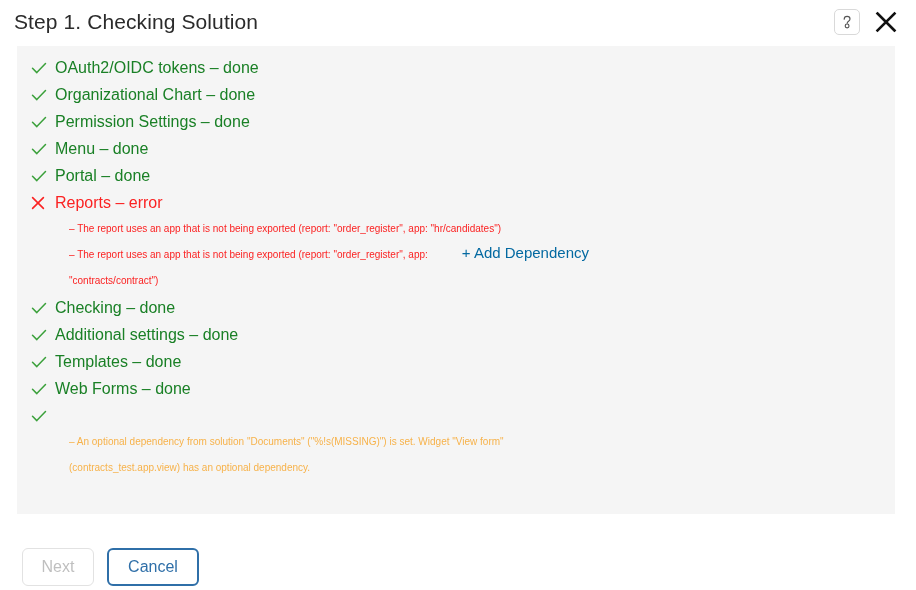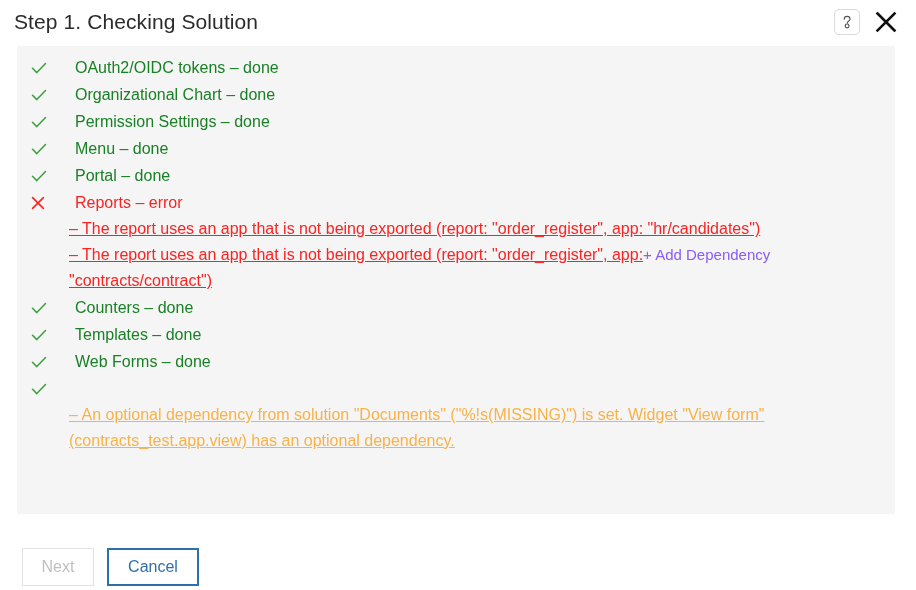--- a/index.html
+++ b/index.html
@@ -85,72 +85,71 @@
     padding: 8px 14px 10px 14px;
     overflow: hidden;
   }
 
   .check-row {
     display: flex;
     align-items: flex-start;
     line-height: 27px;
     font-size: 16px;
     white-space: nowrap;
-    gap: 20px;
   }
   .row-icon {
     width: 20px;
     min-width: 20px;
     height: 27px;
     display: flex;
     align-items: center;
     justify-content: flex-start;
   }
   .row-icon svg { display: block; }
   .row-label {
     margin-left: 4px;
   }
   .status-ok .row-label { color: #1a8026; }
   .status-error .row-label { color: #fb2222; }
 
   
   .detail-line {
-    font-size: 16px;
+    font-size: 10px;
     line-height: 26px;
     padding-left: 38px;
     position: relative;
-    text-decoration: underline;
   }
   .detail-error { color: #fb2222; }
   .detail-warn  { color: #f7b24a; }
 
   .detail-row-inline {
     display: flex;
     align-items: baseline;
   }
   .add-dependency-link {
-    color: #8b5cf6;
+    color: #0369a1;
     font-size: 15px;
+    margin-left: 34px;
     cursor: pointer;
     white-space: nowrap;
   }
 
   
   .footer {
     position: absolute;
     left: 22px;
     top: 548px;
     display: flex;
     align-items: center;
     gap: 13px;
   }
   .btn {
     font-family: "Liberation Sans", sans-serif;
     font-size: 16px;
-    border-radius: 0;
+    border-radius: 6px;
     box-sizing: border-box;
     cursor: pointer;
     background: #ffffff;
     padding: 0 16px;
     height: 38px;
     line-height: 36px;
     text-align: center;
   }
   .btn-next {
     border: 1px solid #e2e2e2;
@@ -257,23 +256,31 @@
       <div class="add-dependency-link">+ Add Dependency</div>
     </div>
     <div class="detail-line detail-error">"contracts/contract")</div>
 
     <div class="check-row status-ok">
       <span class="row-icon">
         <svg width="16" height="16" viewBox="0 0 16 16">
             <path d="M1.5 8.3 L5.8 12.6 L14.5 3.6" fill="none" stroke="#3aa03a" stroke-width="1.5" stroke-linecap="round" stroke-linejoin="round"></path>
           </svg>
       </span>
-      <span class="row-label">Counters – done</span>
-    </div>
-
+      <span class="row-label">Checking – done</span>
+    </div>
+
+    <div class="check-row status-ok">
+      <span class="row-icon">
+        <svg width="16" height="16" viewBox="0 0 16 16">
+            <path d="M1.5 8.3 L5.8 12.6 L14.5 3.6" fill="none" stroke="#3aa03a" stroke-width="1.5" stroke-linecap="round" stroke-linejoin="round"></path>
+          </svg>
+      </span>
+      <span class="row-label">Additional settings – done</span>
+    </div>
 
     <div class="check-row status-ok">
       <span class="row-icon">
         <svg width="16" height="16" viewBox="0 0 16 16">
             <path d="M1.5 8.3 L5.8 12.6 L14.5 3.6" fill="none" stroke="#3aa03a" stroke-width="1.5" stroke-linecap="round" stroke-linejoin="round"></path>
           </svg>
       </span>
       <span class="row-label">Templates – done</span>
     </div>
 

